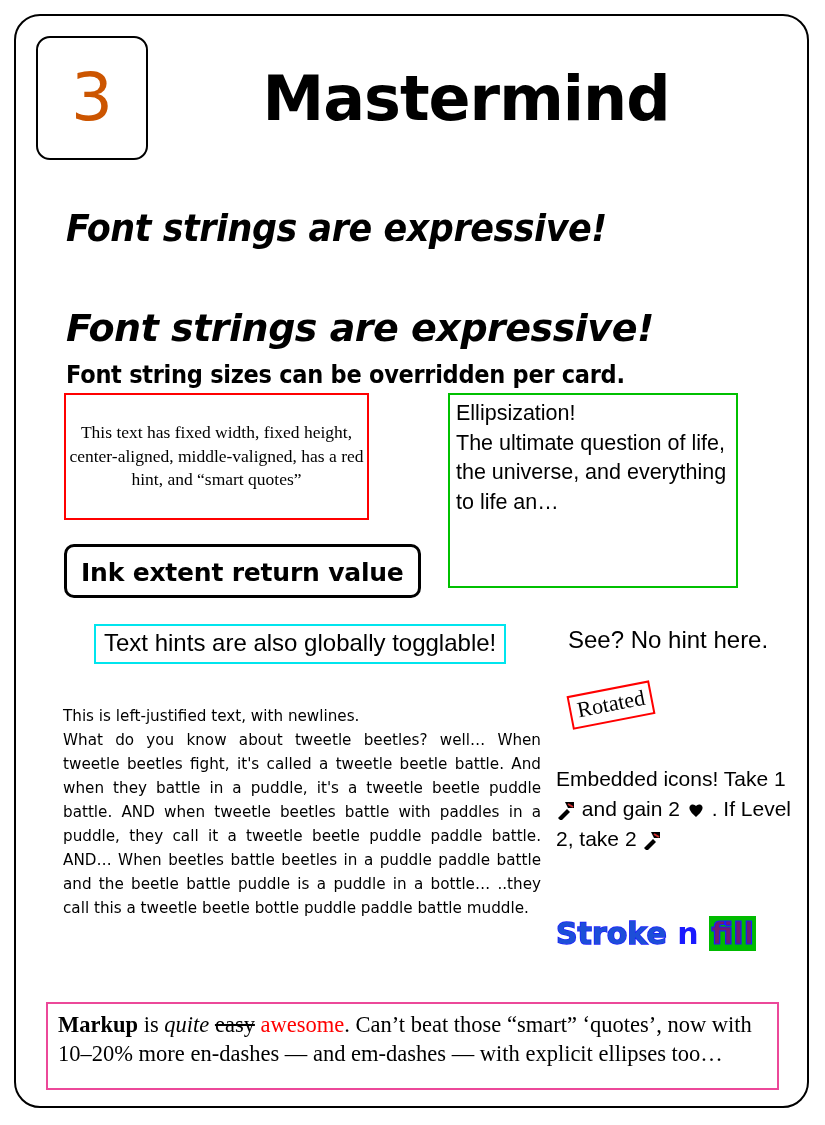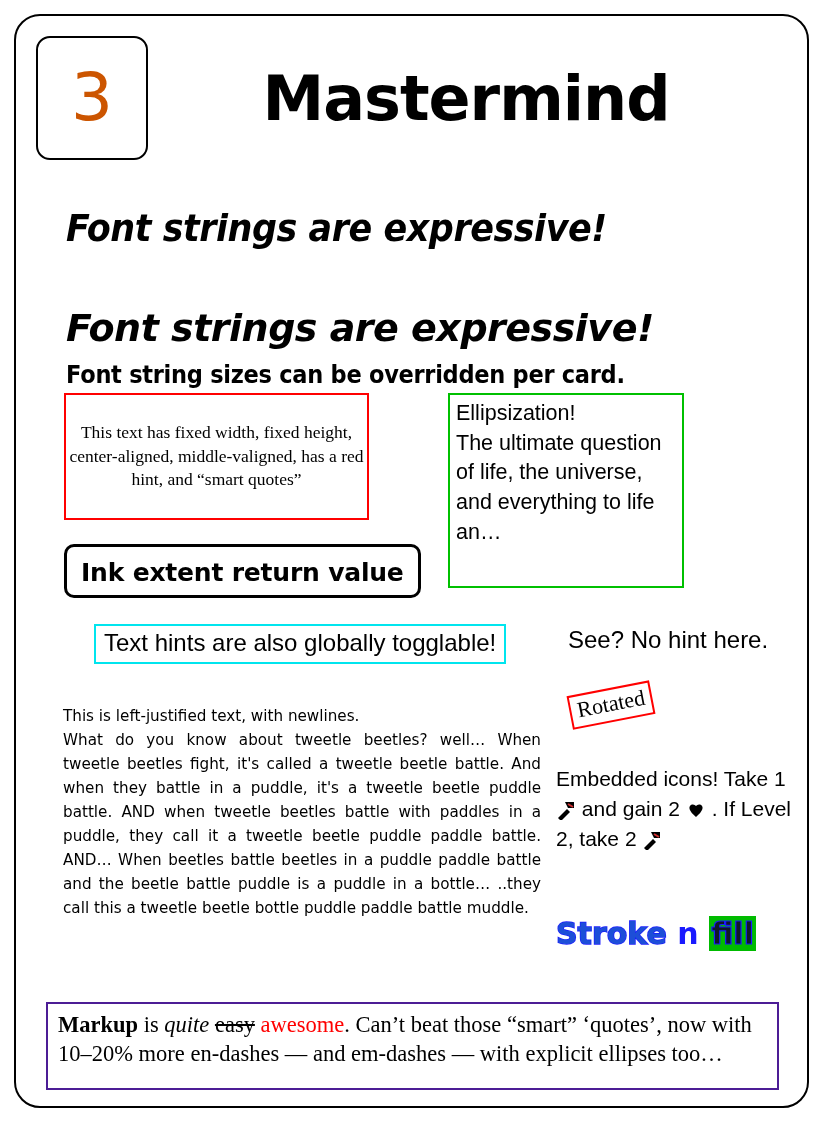--- a/index.html
+++ b/index.html
@@ -114,21 +114,21 @@
     font-size: 17.5px;
     line-height: 1.35;
     text-align: center;
   }
 
   
   .ellipsisbox {
     position: absolute;
     left: 432px;
     top: 377px;
-    width: 236px;
+    width: 290px;
     height: 195px;
     border: 2px solid #00c000;
     box-sizing: border-box;
     padding: 4px 6px;
     overflow: hidden;
   }
   .ellipsisbox p {
     margin: 0;
     font-size: 21.5px;
     line-height: 1.38;
@@ -226,35 +226,35 @@
     font-size: 30px;
     white-space: nowrap;
   }
   .sf-stroke {
     color: #1d4ed8;
     -webkit-text-stroke: 1.4px #1a1aff;
     paint-order: stroke fill;
   }
   .sf-n { color: #1a1aff; }
   .sf-fill {
-    color: #0f172a;
+    color: #701a75;
     background: #00bb00;
     -webkit-text-stroke: 1.2px #1a1aff;
     padding: 0 2px;
     text-align: center;
   }
 
   
   .markupbox {
     position: absolute;
     left: 30px;
     top: 986px;
     width: 733px;
     height: 88px;
-    border: 2px solid #4c1d95;
+    border: 2px solid #ec4899;
     box-sizing: border-box;
     padding: 6px 10px;
   }
   .markupbox p {
     margin: 0;
     font-family: "Liberation Serif", serif;
     font-size: 22.5px;
     line-height: 1.3;
   }
   .mk-bold { font-weight: bold; }

